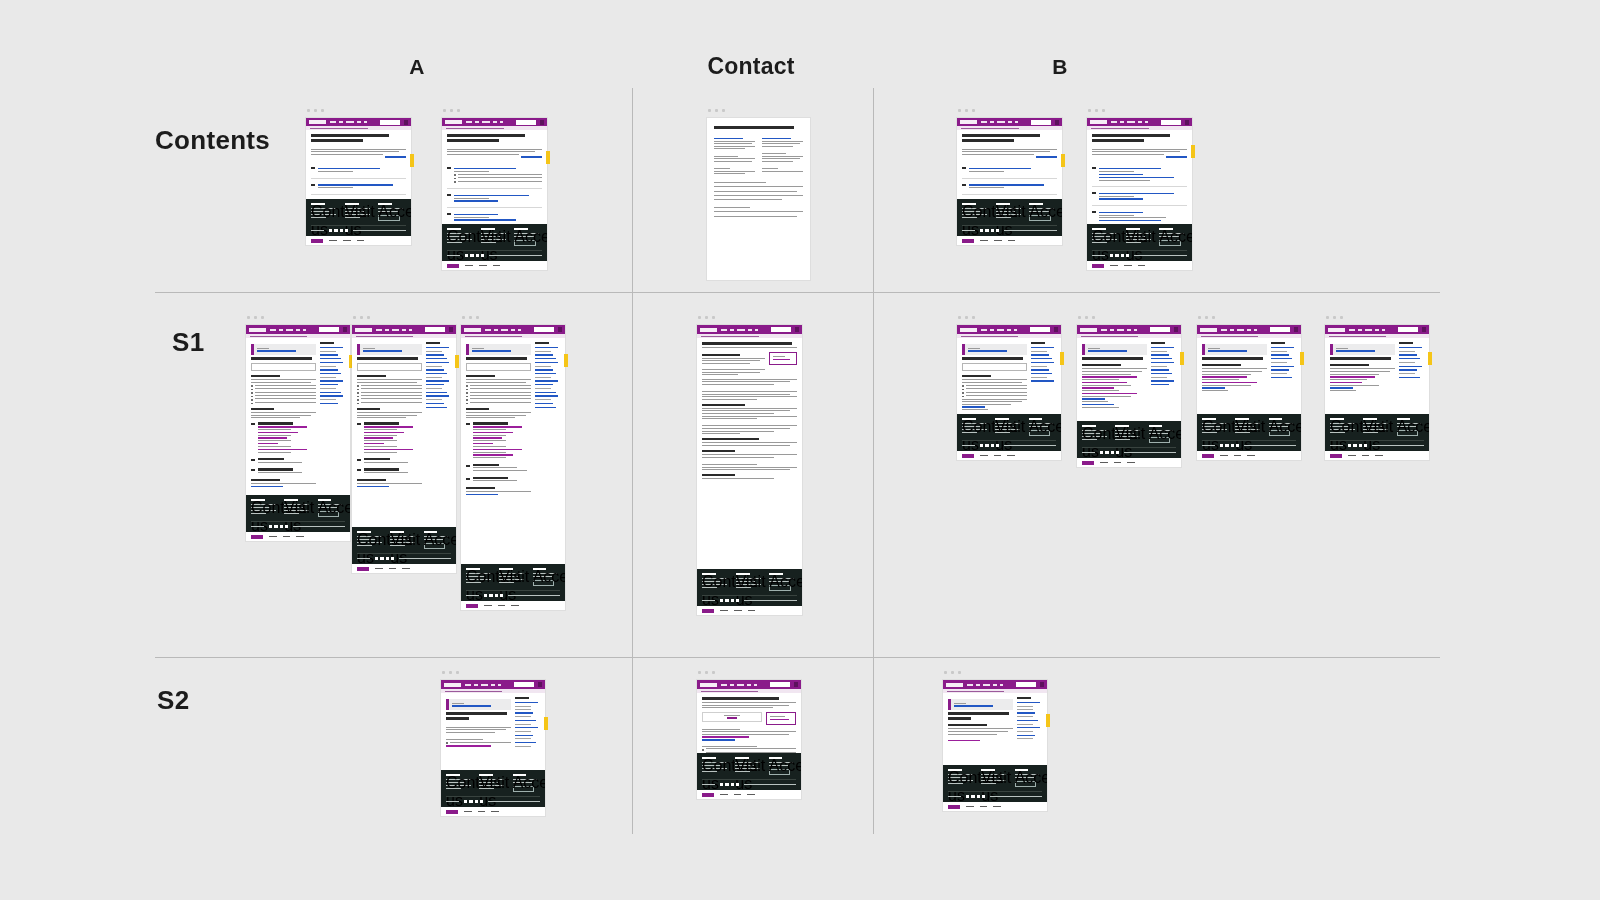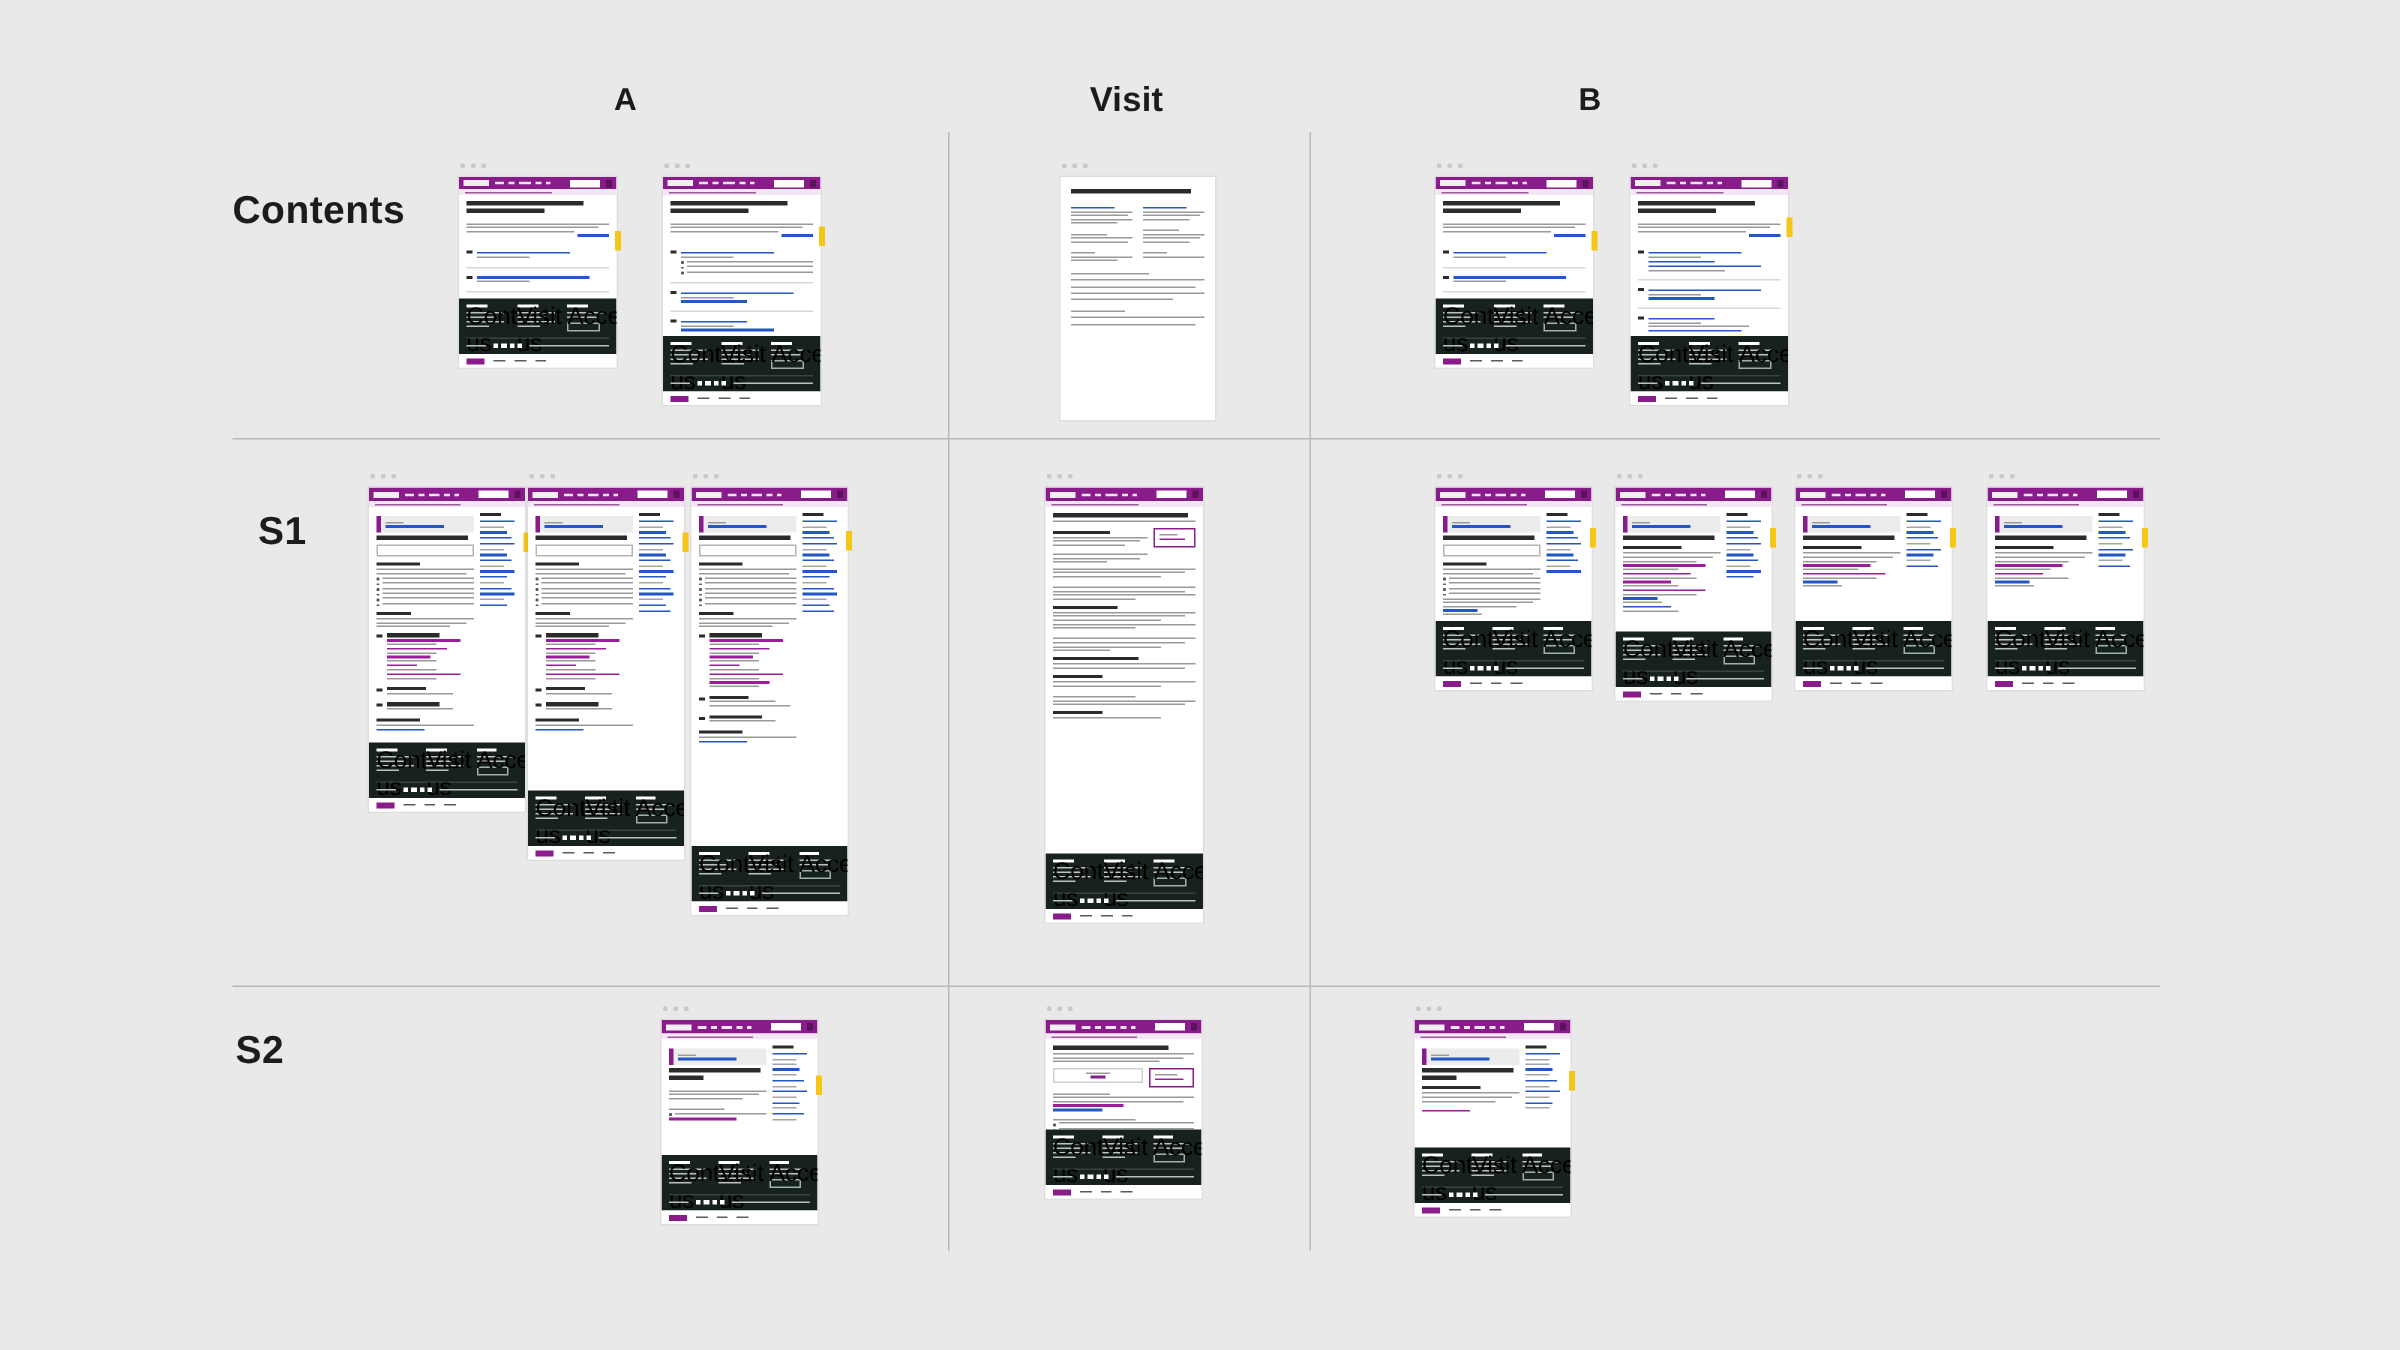--- a/index.html
+++ b/index.html
@@ -104,25 +104,25 @@
 <body>
 
 <div class="board">
 
   <div class="vline" style="left:632px;top:88px;height:746px;"></div>
   <div class="vline" style="left:873px;top:88px;height:746px;"></div>
   <div class="hline" style="left:155px;top:292px;width:1285px;"></div>
   <div class="hline" style="left:155px;top:657px;width:1285px;"></div>
 
   <div class="col-head" style="left:417px;top:55px;">A</div>
-  <div class="col-head" style="left:751px;top:53px;font-size:23px;">Visit</div>
+  <div class="col-head" style="left:751px;top:53px;font-size:23px;">Contact</div>
   <div class="col-head" style="left:1060px;top:55px;">B</div>
 
   <div class="row-head" style="left:155px;top:140px;">Contents</div>
-  <div class="row-head" style="left:172px;top:342px;margin-top:12px;">S1</div>
+  <div class="row-head" style="left:172px;top:342px;">S1</div>
   <div class="row-head" style="left:157px;top:700px;">S2</div>
 
   <div class="mock" style="left:306px;top:118px;width:105px;height:127px;">
     <div class="dots">
         <i></i>
         <i></i>
         <i></i>
       </div>
     <div class="page">
       <div class="hdr">

